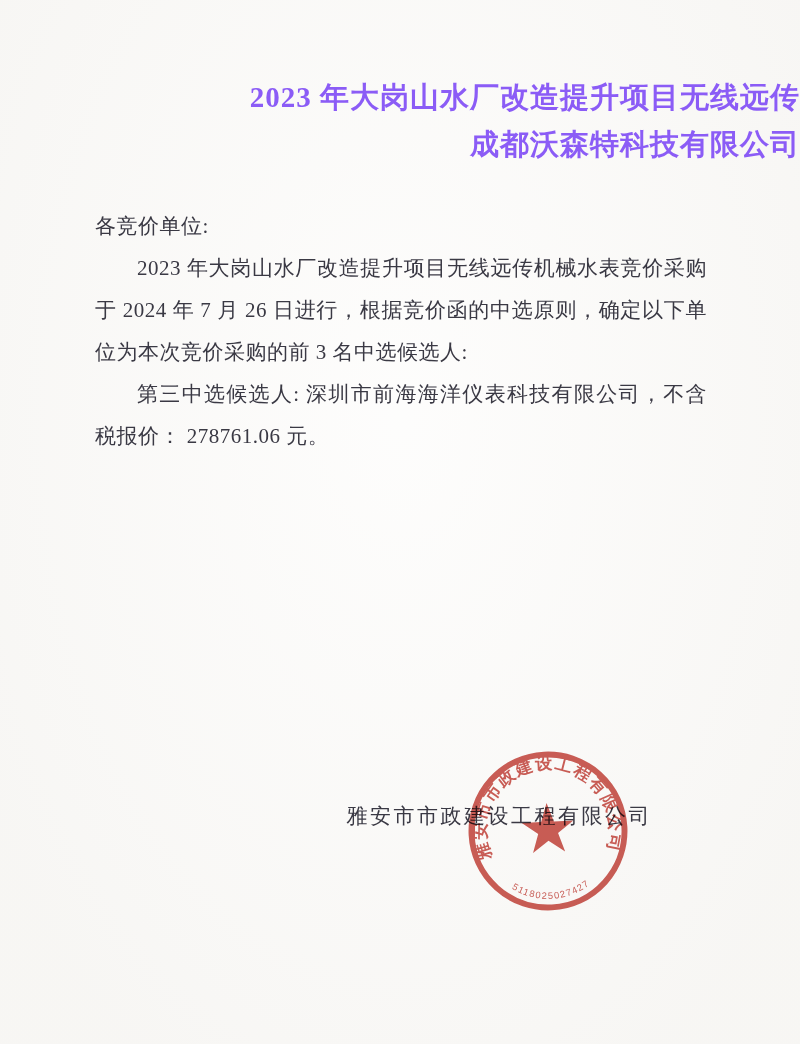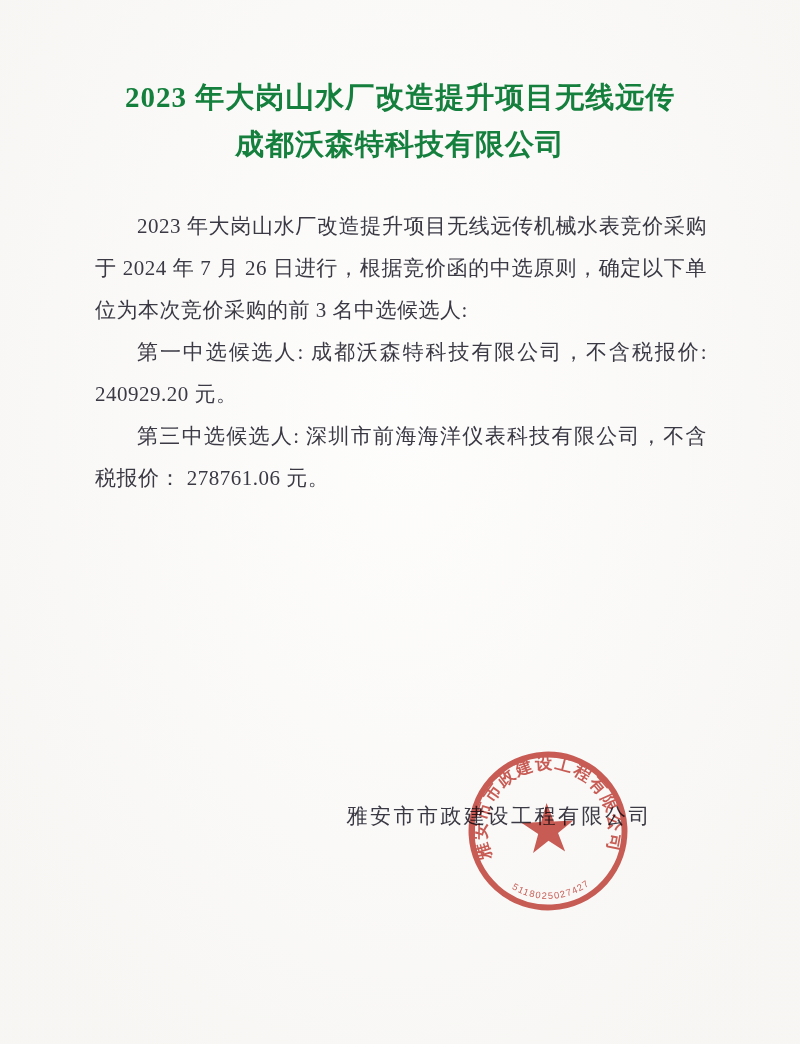--- a/index.html
+++ b/index.html
@@ -10,25 +10,25 @@
       #fbfaf8;
     font-family: "Liberation Serif", "DejaVu Serif", serif;
     color: #3a3944;
     position: relative;
     overflow: hidden;
   }
   .page { position: relative; width: 800px; height: 1044px; }
   .doc-title {
     margin: 0;
     padding-top: 74px;
-    text-align: center;
+    text-align: right;
     font-size: 29px;
     font-weight: bold;
     line-height: 47px;
-    color: #15803d;
+    color: #8b5cf6;
     letter-spacing: 1px;
   }
   .doc-body {
     position: absolute;
     left: 95px;
     top: 205px;
     width: 612px;
     font-size: 21px;
     line-height: 42px;
     text-align: justify;
@@ -70,22 +70,22 @@
 <body>
 
 <div class="page">
 
   <h1 class="doc-title">
     <span>2023 年大岗山水厂改造提升项目无线远传</span><br>
     <span>成都沃森特科技有限公司</span>
   </h1>
 
   <div class="doc-body">
+    <p>各竞价单位:</p>
     <p class="indent">2023 年大岗山水厂改造提升项目无线远传机械水表竞价采购于 2024 年 7 月 26 日进行，根据竞价函的中选原则，确定以下单位为本次竞价采购的前 3 名中选候选人:</p>
-    <p class="indent">第一中选候选人: 成都沃森特科技有限公司，不含税报价: 240929.20 元。</p>
     <p class="indent">第三中选候选人: 深圳市前海海洋仪表科技有限公司，不含税报价： 278761.06 元。</p>
   </div>
 
   <div class="signature-block">
     <div class="sig-company">雅安市市政建设工程有限公司</div>
   </div>
 
   <svg class="stamp" viewBox="0 0 200 200" xmlns="http://www.w3.org/2000/svg" aria-hidden="true">
     <circle cx="100" cy="100" r="90" fill="none" stroke="#c13a32" stroke-width="7"></circle>
     <defs>

